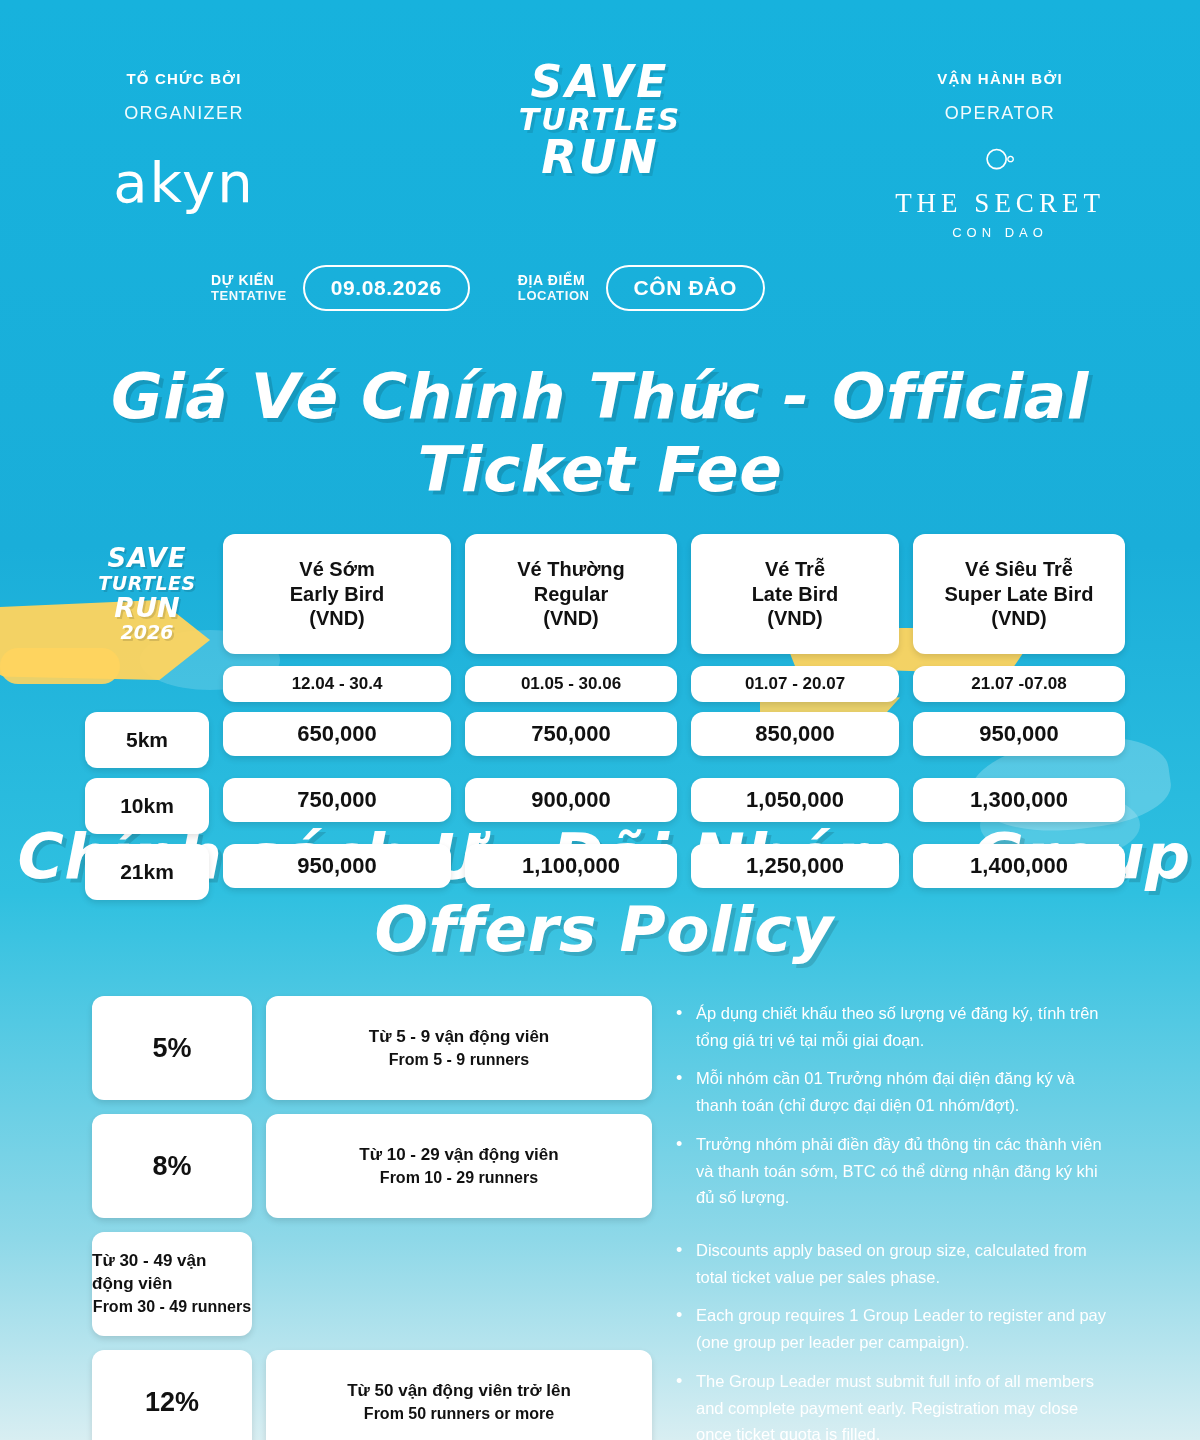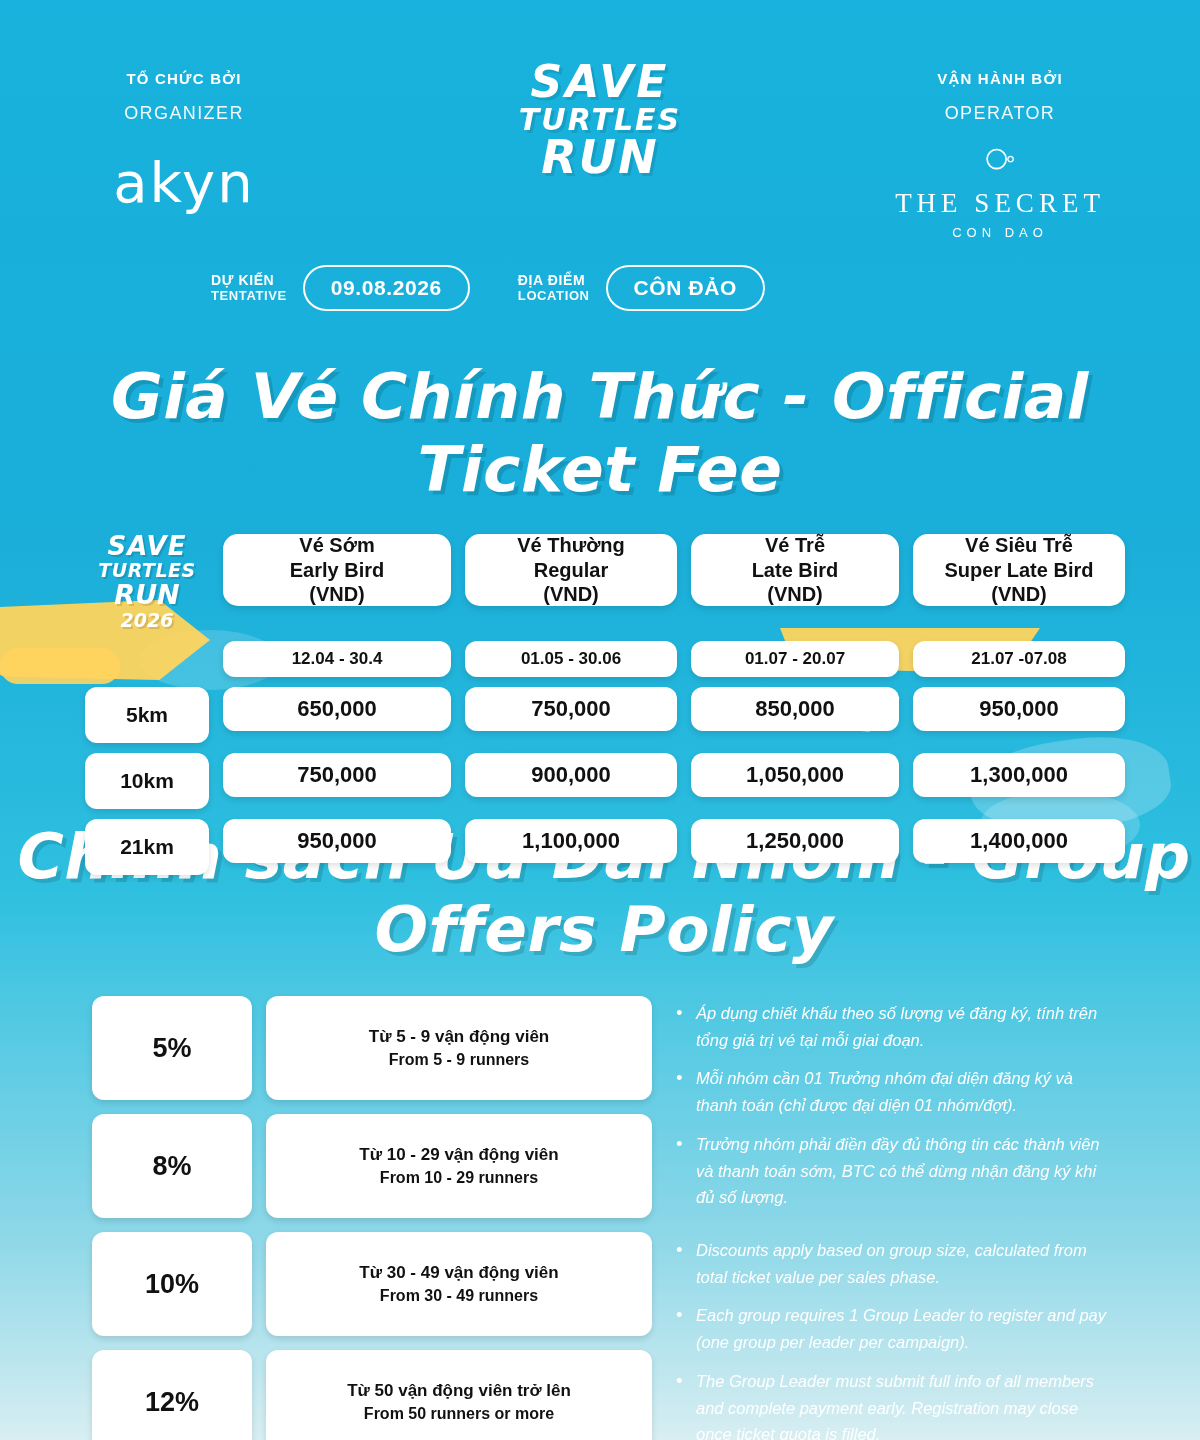--- a/index.html
+++ b/index.html
@@ -98,21 +98,21 @@
   
   .price-section { position:absolute; top: 360px; left: 0; width: 1200px; }
   .price-table { margin: 28px auto 0 auto; width: 1030px; position: relative; z-index: 2;}
   .pt-row { display: grid; grid-template-columns: 124px 228px 212px 208px 212px; gap: 14px; margin-bottom: 10px; align-items: stretch; }
   .pt-row.head { margin-bottom: 12px; }
   .cell {
     background: #ffffff; color: #111; border-radius: 12px;
     display:flex; flex-direction:column; align-items:center; justify-content:center;
     box-shadow: 0 3px 6px rgba(0,0,0,.12);
   }
-  .head-cell { height: 72px; font-size: 20px; font-weight: 800; line-height: 1.22; text-align:center;border-radius:15px; }
+  .head-cell { height: 120px; font-size: 20px; font-weight: 800; line-height: 1.22; text-align:center; }
   .head-cell .unit { font-weight: 700; }
   .date-cell { height: 36px; font-size: 17px; font-weight: 600; }
   .dist-cell { height: 56px; font-size: 21px; font-weight: 800; }
   .price-cell { height: 44px; font-size: 22px; font-weight: 800; }
   .corner {
     display:flex; flex-direction:column; align-items:center; justify-content:center;
     line-height: .98; font-family:"DejaVu Sans", sans-serif; font-weight:900; font-style:italic;
     color:#ffffff; text-shadow: 2px 2px 0 rgba(0,0,0,.12);
   }
   .corner .c1 { font-size: 26px; letter-spacing:1px;}
@@ -133,21 +133,21 @@
   }
   .tier-desc {
     background:#fff; color:#111; border-radius: 12px; height: 104px;
     display:flex; flex-direction:column; align-items:center; justify-content:center;
     box-shadow: 0 3px 6px rgba(0,0,0,.12); text-align:left; line-height:1.35;
   }
   .tier-desc .vn { font-size: 17px; font-weight: 800; }
   .tier-desc .en { font-size: 16px; font-weight: 700; }
 
   .notes { flex: 1; padding-top: 4px; }
-  .note-list { list-style: none; margin: 0 0 0 0; padding: 0; font-style: italic; }
+  .note-list { list-style: none; margin: 0 0 0 0; padding: 0; }
   .note-list li {
     position: relative; padding-left: 22px; margin-bottom: 12px;
     font-size: 16.5px; line-height: 1.62; font-weight: 500; color: #ffffff;
   }
   .note-list li::before {
     content: "•"; position: absolute; left: 2px; top: -1px; font-size: 18px;
   }
   .note-list.en-list li { color: #ffffff; }
   .note-gap { height: 14px; }
 </style>
@@ -289,21 +289,20 @@
           </div>
         </div>
         <div class="tier-row">
           <div class="tier-pct">8%</div>
           <div class="tier-desc">
             <div class="vn">Từ 10 - 29 vận động viên</div>
             <div class="en">From 10 - 29 runners</div>
           </div>
         </div>
         <div class="tier-row">
-          <div class="tier-pct">10%</div>
           <div class="tier-desc">
             <div class="vn">Từ 30 - 49 vận động viên</div>
             <div class="en">From 30 - 49 runners</div>
           </div>
         </div>
         <div class="tier-row">
           <div class="tier-pct">12%</div>
           <div class="tier-desc">
             <div class="vn">Từ 50 vận động viên trở lên</div>
             <div class="en">From 50 runners or more</div>

